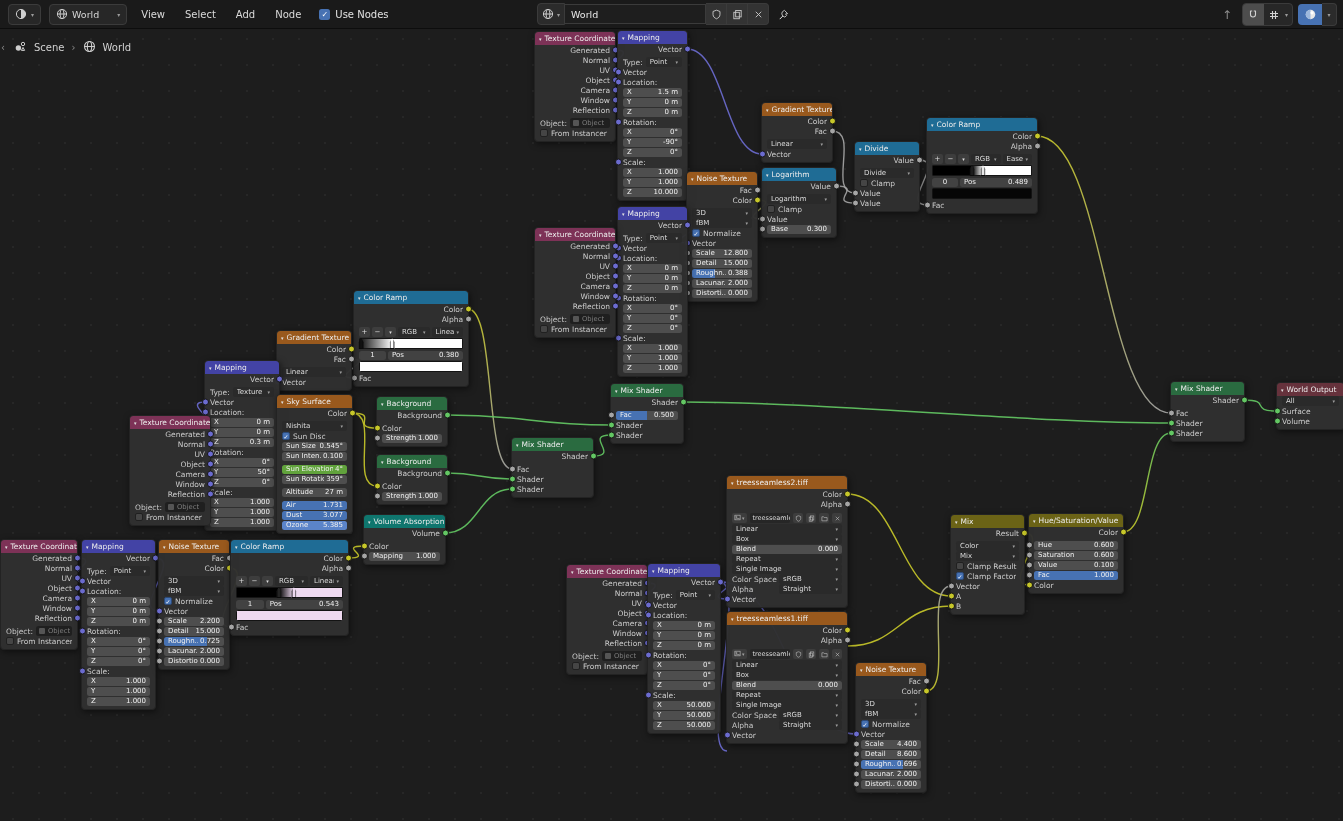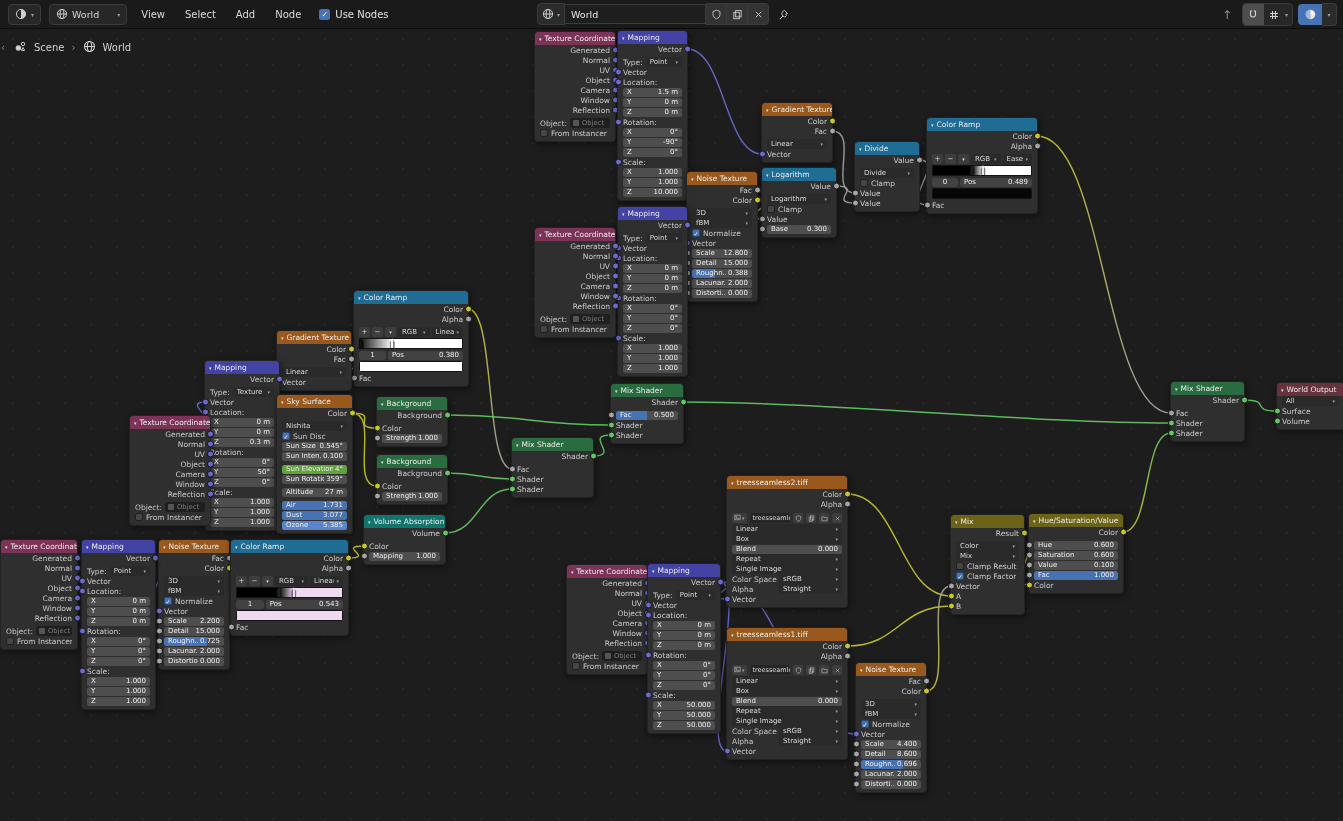--- a/index.html
+++ b/index.html
@@ -1477,21 +1477,21 @@
           <div class="dd">
             <span class="ddv">Straight</span>
             <span class="ddc">▾</span>
           </div>
         </div>
         <div class="row">
           <span class="sock l" style="background: rgb(107, 107, 207);"></span>
           <span class="lab">Vector</span>
         </div>
       </div>
-      <div class="node" style="left: 726px; top: 627px; width: 120px;">
+      <div class="node" style="left: 726px; top: 611px; width: 120px;">
         <div class="nh" style="background: rgb(153, 89, 29);">
           <span class="caret">▾</span>
           <span class="ht">treesseamless1.tiff</span>
         </div>
         <div class="row out">
           <span class="lab">Color</span>
           <span class="sock r" style="background: rgb(199, 199, 41);"></span>
         </div>
         <div class="row out">
           <span class="lab">Alpha</span>

